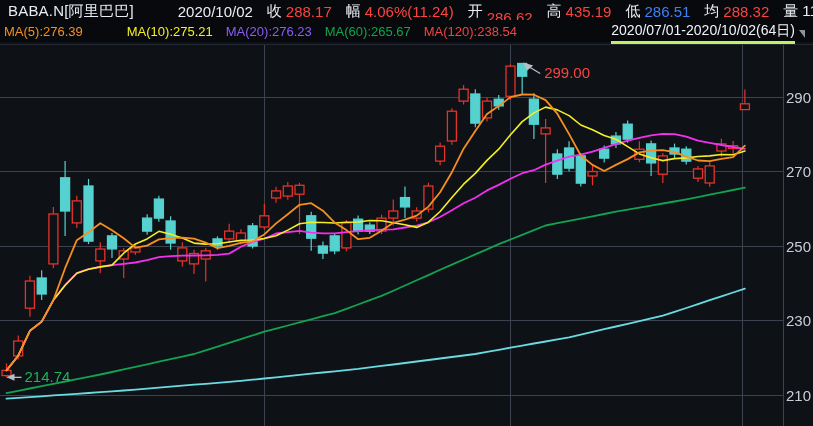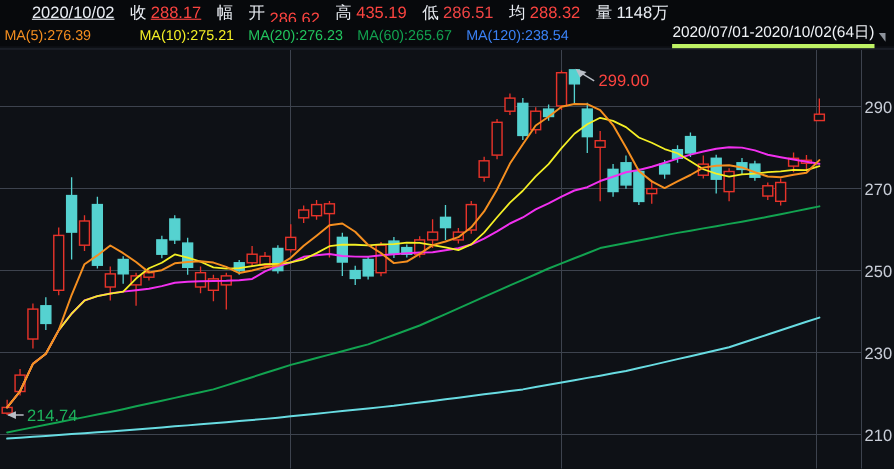--- a/index.html
+++ b/index.html
@@ -7,94 +7,96 @@
     width:813px;height:426px;overflow:hidden;position:relative;
     background:#0e1116;font-family:"Liberation Sans",sans-serif;
     -webkit-font-smoothing:antialiased;
   }
   .row1{
     position:absolute;top:0;left:0;width:813px;height:22px;
     display:flex;align-items:center;white-space:nowrap;overflow:hidden;
     background:#07090c;font-size:15px;color:#e9edf3;padding-left:8px;box-sizing:border-box;
   }
   .sym{letter-spacing:0.2px;}
-  .qdate{margin-left:21px;text-decoration:underline;}
+  .qdate{margin-left:44px;}
   #quote-fields{display:flex;align-items:center;}
   .qf{margin-left:14px;display:flex;align-items:center;}
   .qf .fl{color:#e9edf3;}
   .qf .fv{margin-left:4px;}
   .row2{
     position:absolute;top:20px;left:0;width:813px;height:22px;
     display:flex;align-items:center;white-space:nowrap;
     background:#07090c;font-size:13px;padding-left:4px;box-sizing:border-box;
   }
   #ma-legend{display:flex;align-items:center;}
   #ma-legend span{margin-right:13px;}
   .range-wrap{
     position:absolute;top:24px;right:8px;height:18px;
     display:flex;align-items:center;cursor:pointer;
   }
   .range-text{
     color:#f0f3f7;font-size:14px;
-    border-bottom:5px solid #bef264;padding-bottom:1px;
+    border-bottom:3px solid #bef264;padding-bottom:1px;
   }
   .tri{
     width:0;height:0;margin-left:4px;margin-top:2px;
     border-left:6px solid transparent;
     border-top:8px solid #8d939c;
   }
   .chart-area{
     position:absolute;top:44px;left:0;width:813px;height:382px;
     border-top:1px solid #242933;box-sizing:border-box;background:#0e1116;
   }
   svg text{font-family:"Liberation Sans",sans-serif;}
 </style>
 </head>
 <body>
 
 <div class="row1">
+  <span class="sym">BABA.N[阿里巴巴]</span>
   <span class="qdate">2020/10/02</span>
   <span id="quote-fields">
       <span class="qf">
         <span class="fl">收</span>
-        <span class="fv" style="color: rgb(251, 68, 64); text-decoration: underline;">288.17</span>
+        <span class="fv" style="color: rgb(251, 68, 64);">288.17</span>
       </span>
       <span class="qf">
         <span class="fl">幅</span>
+        <span class="fv" style="color: rgb(251, 68, 64);">4.06%(11.24)</span>
       </span>
       <span class="qf">
         <span class="fl">开</span>
         <span class="fv" style="color: rgb(251, 68, 64); margin-top: 12px;">286.62</span>
       </span>
       <span class="qf">
         <span class="fl">高</span>
         <span class="fv" style="color: rgb(251, 68, 64);">435.19</span>
       </span>
       <span class="qf">
         <span class="fl">低</span>
-        <span class="fv" style="color: #ef4444;">286.51</span>
+        <span class="fv" style="color: #3b82f6;">286.51</span>
       </span>
       <span class="qf">
         <span class="fl">均</span>
         <span class="fv" style="color: rgb(251, 68, 64);">288.32</span>
       </span>
       <span class="qf">
         <span class="fl">量</span>
         <span class="fv" style="color: rgb(233, 237, 243);">1148万</span>
       </span>
     </span>
 </div>
 
 <div class="row2">
   <span id="ma-legend">
       <span style="color: rgb(245, 143, 32);">MA(5):276.39</span>
       <span style="color: rgb(244, 239, 37); margin-left: 31px;">MA(10):275.21</span>
-      <span style="color: #22c55e;">MA(20):276.23</span>
+      <span style="color: #8b5cf6;">MA(20):276.23</span>
       <span style="color: rgb(18, 163, 80);">MA(60):265.67</span>
-      <span style="color: #3b82f6; text-align: center;">MA(120):238.54</span>
+      <span style="color: #ef4444; text-align: center;">MA(120):238.54</span>
     </span>
 </div>
 <div class="range-wrap">
   <span class="range-text">2020/07/01-2020/10/02(64日)</span>
   <span class="tri"></span>
 </div>
 
 <div class="chart-area">
   <svg id="chart-svg" width="813" height="382">
       <line x1="0" y1="52.0" x2="783" y2="52.0" stroke="#3d434e" stroke-width="1" shape-rendering="crispEdges"></line>

